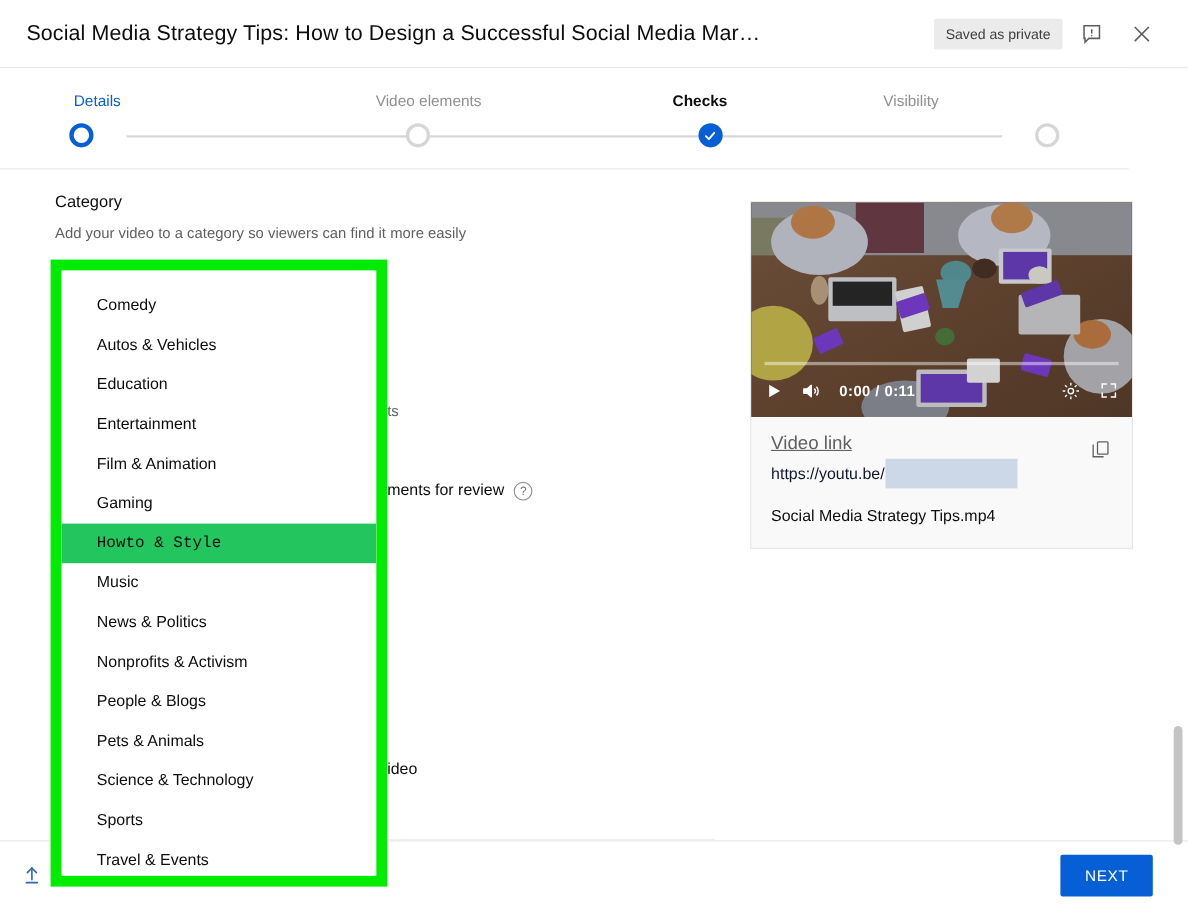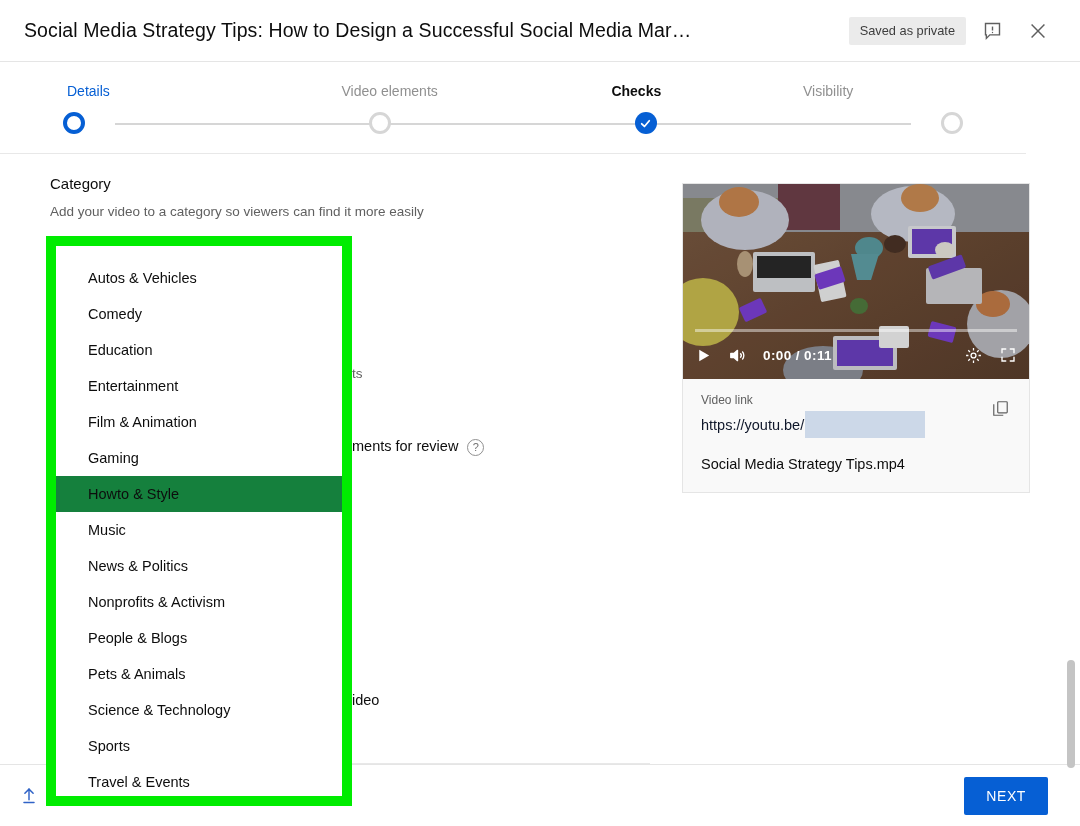--- a/index.html
+++ b/index.html
@@ -102,21 +102,21 @@
     border: 10px solid #00ec00; background: #fff; z-index: 40;
   }
   .dropdown {
     position: absolute; left: 0; top: 0; right: 0; bottom: 0;
     background: #fff; overflow: hidden; padding-top: 14px;
   }
   .dd-item {
     height: 36px; line-height: 36px; padding-left: 32px;
     font-size: 14.5px; color: #0d0d0d; cursor: pointer; white-space: nowrap;
   }
-  .dd-item.selected { background: #15803d; }
+  .dd-item.selected { background: #22c55e; font-family: Liberation Mono, monospace; }
 
   
   .preview {
     position: absolute; right: 50px; top: 28px; width: 348px;
     background: #f9f9f9; border: 1px solid #e5e5e5;
   }
   .video-frame {
     position: relative; width: 346px; height: 195px; overflow: hidden;
     background: #5a4637;
   }
@@ -132,21 +132,21 @@
   .progress i { display:block; width: 0%; height: 100%; background: #fff; }
   .ctrl-row {
     position: absolute; bottom: 6px; left: 12px; right: 12px; height: 36px;
     display: flex; align-items: center; gap: 16px;
   }
   .ctrl { cursor: pointer; display: flex; align-items: center; }
   .timecode { color: #fff; font-size: 13.5px; font-weight: 700; letter-spacing: .4px; }
   .spacer { flex: 1; }
 
   .meta { padding: 14px 18px 20px; position: relative; }
-  .meta-label { font-size: 12px; color: #606060; }
+  .meta-label { font-size: 17px; color: #606060; text-decoration: underline; }
   .meta-link { font-size: 14.5px; color: #0f172a; margin-top: 4px;
                display: flex; align-items: center; cursor: pointer; }
   .redacted { display:inline-block; width: 120px; height: 27px;
               background: #ccd8e8; margin-left: 1px; }
   .meta-file { font-size: 14.5px; color: #0d0d0d; margin-top: 4px; }
   .meta-block2 { margin-top: 18px; }
   .copy-btn { position: absolute; right: 14px; top: 14px; width: 30px; height: 30px;
               display: flex; align-items: center; justify-content: center; cursor: pointer; }
 
   
@@ -337,22 +337,22 @@
         <div class="meta-block2">
           <div class="meta-file">Social Media Strategy Tips.mp4</div>
         </div>
       </div>
     </div>
 
   </div>
 
   <div class="green-box">
     <div class="dropdown">
+      <div class="dd-item">Comedy</div>
       <div class="dd-item">Autos &amp; Vehicles</div>
-      <div class="dd-item">Comedy</div>
       <div class="dd-item">Education</div>
       <div class="dd-item">Entertainment</div>
       <div class="dd-item">Film &amp; Animation</div>
       <div class="dd-item">Gaming</div>
       <div class="dd-item selected">Howto &amp; Style</div>
       <div class="dd-item">Music</div>
       <div class="dd-item">News &amp; Politics</div>
       <div class="dd-item">Nonprofits &amp; Activism</div>
       <div class="dd-item">People &amp; Blogs</div>
       <div class="dd-item">Pets &amp; Animals</div>

